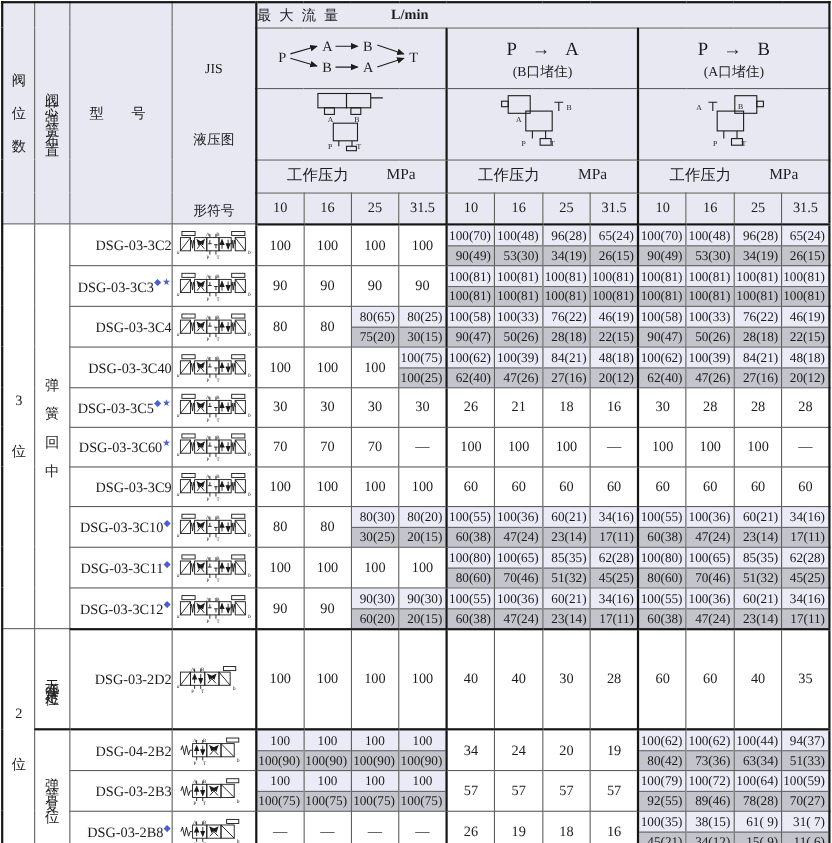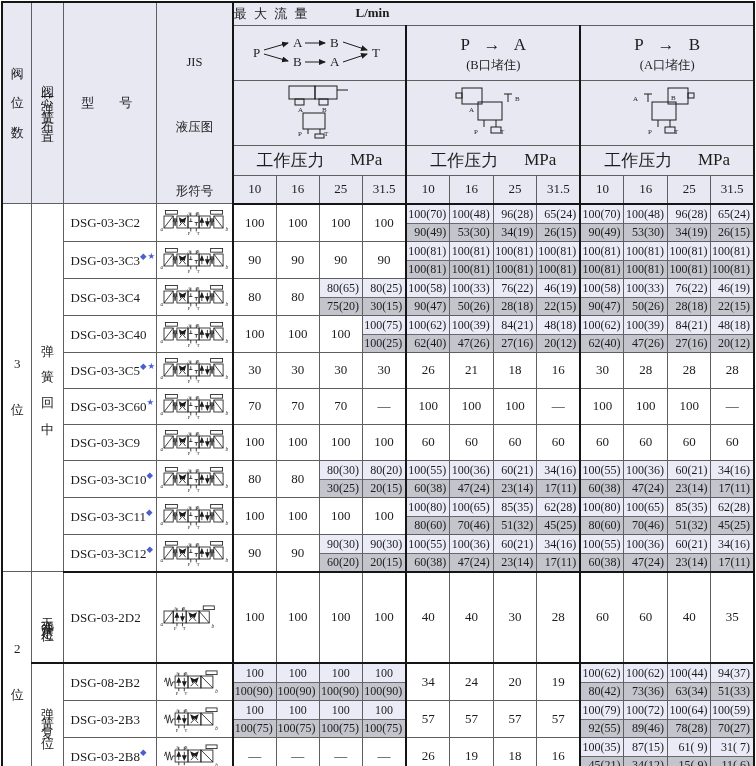--- a/index.html
+++ b/index.html
@@ -20,24 +20,24 @@
   .vhdr1{letter-spacing:30px;}
   .vhdr2{letter-spacing:9px;}
   .vpos{letter-spacing:22px;}
   .vspool3{letter-spacing:26px;}
   .vspool2a{letter-spacing:3px;}
   .vspool2b{letter-spacing:10px;}
   .modelhdr{font-size:13px;letter-spacing:6px;}
   .jislines div{font-size:12.5px;line-height:1.35;margin-top:48px;}
   .mf{display:flex;gap:46px;font-size:13px;letter-spacing:2px;}
   .mfu{letter-spacing:0;font-weight:bold;}
-  .wp{display:flex;justify-content:space-around;align-items:center;font-size:17px;padding:0 10px;}
+  .wp{display:flex;justify-content:space-around;align-items:center;font-size:14px;padding:0 10px;}
   .gline1{font-size:17px;word-spacing:10px;line-height:1.5;}
   .gline2{font-size:12.5px;line-height:1.2;}
-  td.model{text-align:left;padding-left:7px;font-size:13px;white-space:nowrap;background:#fff;}
+  td.model{text-align:right;padding-left:7px;font-size:13px;white-space:nowrap;background:#fff;}
   td.model sup{font-size:8.5px;color:var(--mark);letter-spacing:1px;vertical-align:6px;}
   td.sym{background:#fff;}
   td.labelcell{background:#fff;}
   .symsvg{display:block;margin:0 auto;width:72px;height:28px;}
   td.single{background:#fff;font-size:13px;}
   td.split{background:var(--dark);vertical-align:top;}
   td.split .t{height:18px;line-height:18px;background:var(--light);font-size:12px;text-align:right;padding-right:3px;}
   td.split .b{height:17px;line-height:17px;background:var(--dark);font-size:12px;text-align:right;padding-right:3px;border-top:1px solid #6a6a6a;}
   td.split .t.ctr{text-align:center;padding-right:0;}
   svg text{font-family:"Liberation Serif",serif;fill:var(--text);}
@@ -702,21 +702,21 @@
         <td class="single">40</td>
         <td class="single">30</td>
         <td class="ge single">28</td>
         <td class="single">60</td>
         <td class="single">60</td>
         <td class="single">40</td>
         <td class="single">35</td>
       </tr>
     <tr class="r36">
       <td rowspan="3" class="labelcell"><div class="vtext vspool2b">弹簧复位</div></td>
-      <td class="model"><span>DSG-08-2B2</span><sup></sup></td>
+      <td class="model"><span>DSG-04-2B2</span><sup></sup></td>
       <td class="sym ge">
           <svg class="symsvg" viewBox="0 0 78 30">
             <use href="#v2b"></use>
           </svg>
         </td>
     <td class="split">
           <div class="t ctr">100</div>
           <div class="b">100(90)</div>
         </td>
         <td class="split">
@@ -809,21 +809,21 @@
         <td class="ge single">—</td>
         <td class="single">26</td>
         <td class="single">19</td>
         <td class="single">18</td>
         <td class="ge single">16</td>
         <td class="split">
           <div class="t">100(35)</div>
           <div class="b">45(21)</div>
         </td>
         <td class="split">
-          <div class="t">87(15)</div>
+          <div class="t">38(15)</div>
           <div class="b">34(12)</div>
         </td>
         <td class="split">
           <div class="t">61( 9)</div>
           <div class="b">15( 9)</div>
         </td>
         <td class="split">
           <div class="t">31( 7)</div>
           <div class="b">11( 6)</div>
         </td>

